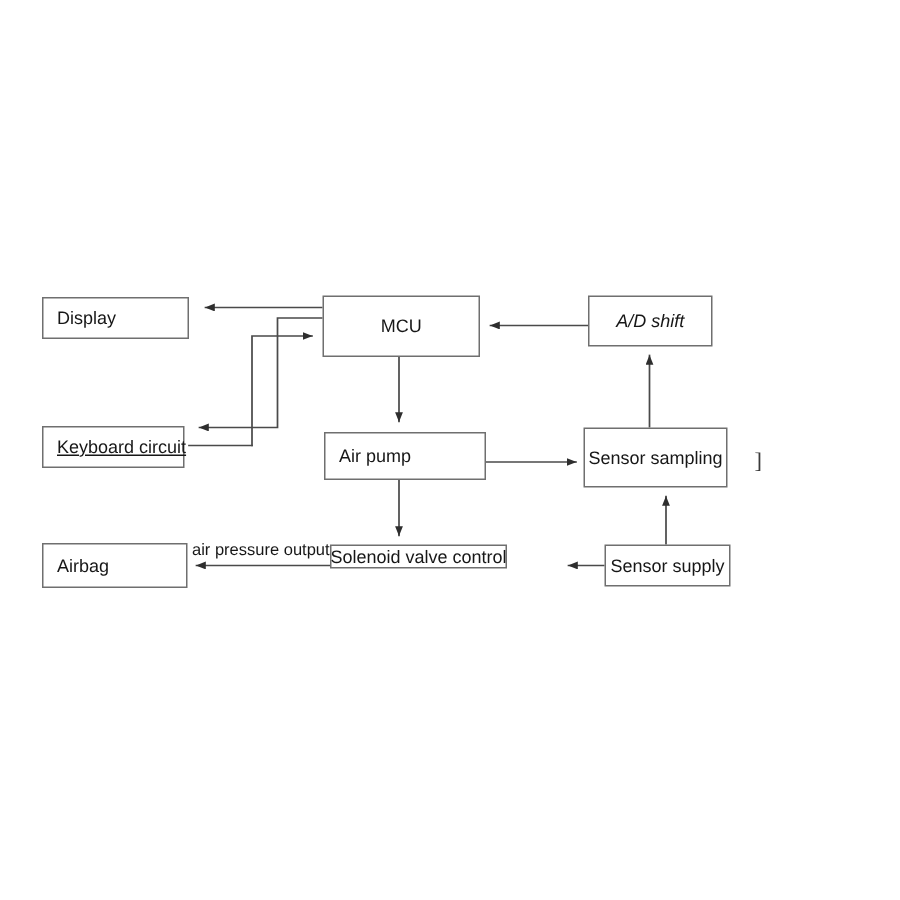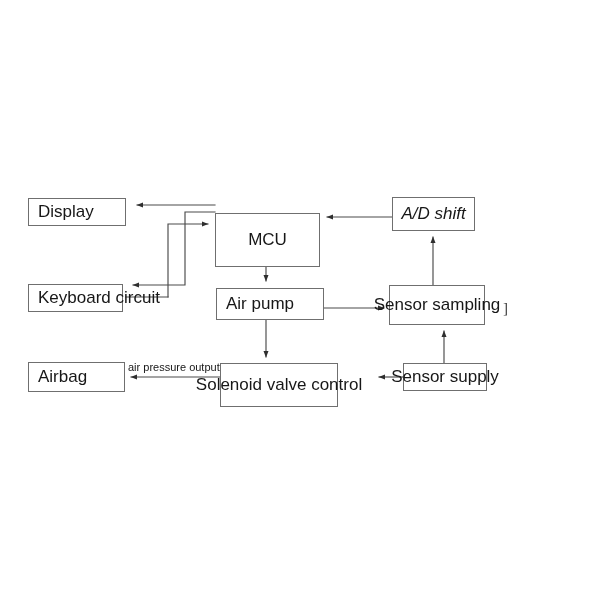--- a/index.html
+++ b/index.html
@@ -31,21 +31,21 @@
   }
   .node {
     position: absolute;
     box-sizing: border-box;
     border: 1px solid #6f6f6f;
     background: #ffffff;
     display: flex;
     flex-direction: column;
     align-items: center;
     justify-content: center;
-    font-size: 17px;
+    font-size: 12px;
     line-height: 1.35;
     color: #171717;
     white-space: nowrap;
   }
   .node.left-align {
     align-items: flex-start;
     padding-left: 9px;
   }
   .node .ln { display: block; }
   .edge-label {
@@ -101,37 +101,37 @@
       <path d="M403,377 L379,377" marker-end="url(#arrowhead)"></path>
 
       <path d="M220,377 L131,377" marker-end="url(#arrowhead)"></path>
     </g>
   </svg>
 
   <div class="node left-align" style="left:28px; top:198px; width:98px; height:28px;">
     <span class="ln">Display</span>
   </div>
 
-  <div class="node left-align" style="left:28px; top:284px; width:95px; height:28px;">
+  <div class="node left-align" style="left:28px; top:284px; width:95px; height:28px;text-decoration:underline;">
     <span class="ln">Keyboard circuit</span>
   </div>
 
   <div class="node left-align" style="left:28px; top:362px; width:97px; height:30px;">
     <span class="ln">Airbag</span>
   </div>
 
-  <div class="node" style="left:215px; top:197px; width:105px; height:54px;margin-top:16px;">
+  <div class="node" style="left:215px; top:197px; width:105px; height:41px;">
     <span class="ln">MCU</span>
   </div>
 
   <div class="node left-align" style="left:216px; top:288px; width:108px; height:32px;">
     <span class="ln">Air pump</span>
   </div>
 
-  <div class="node" style="left:220px; top:363px; width:118px; height:44px;">
+  <div class="node" style="left:220px; top:363px; width:118px; height:16px;">
     <span class="ln">Solenoid valve control</span>
   </div>
 
   <div class="node" style="left:392px; top:197px; width:83px; height:34px;font-style:italic;">
     <span class="ln">A/D shift</span>
   </div>
 
   <div class="node" style="left:389px; top:285px; width:96px; height:40px;">
     <span class="ln">Sensor sampling</span>
   </div>

